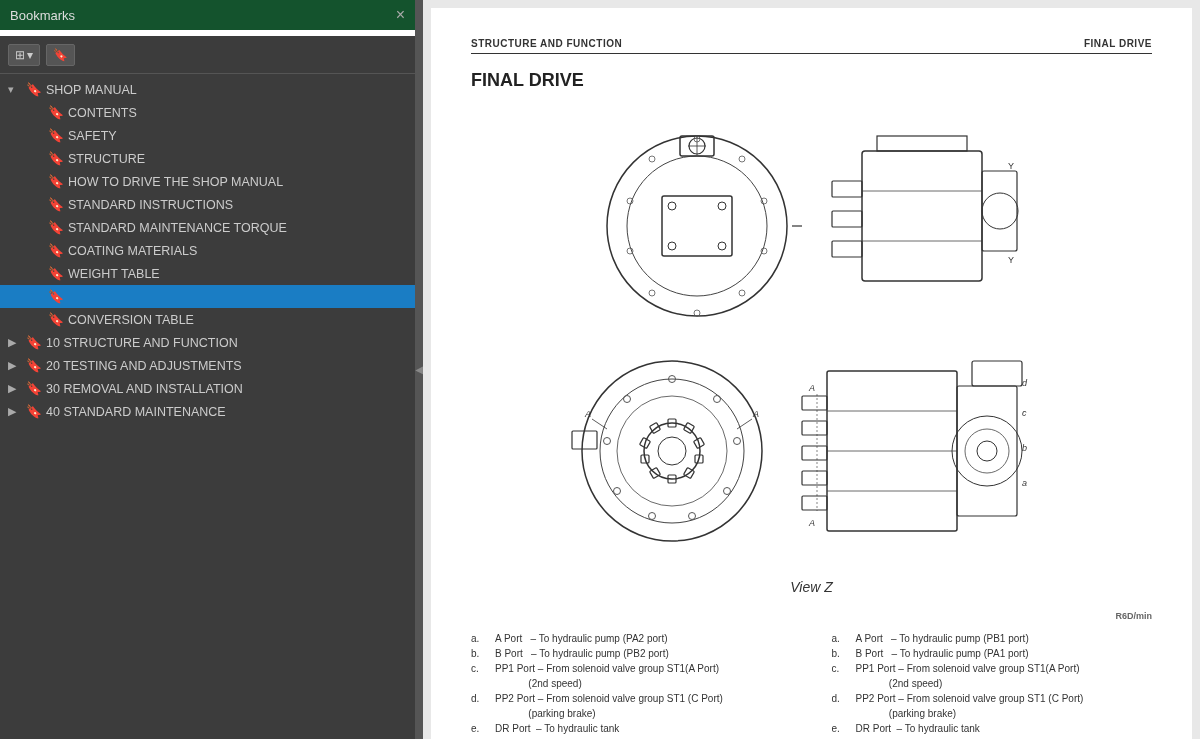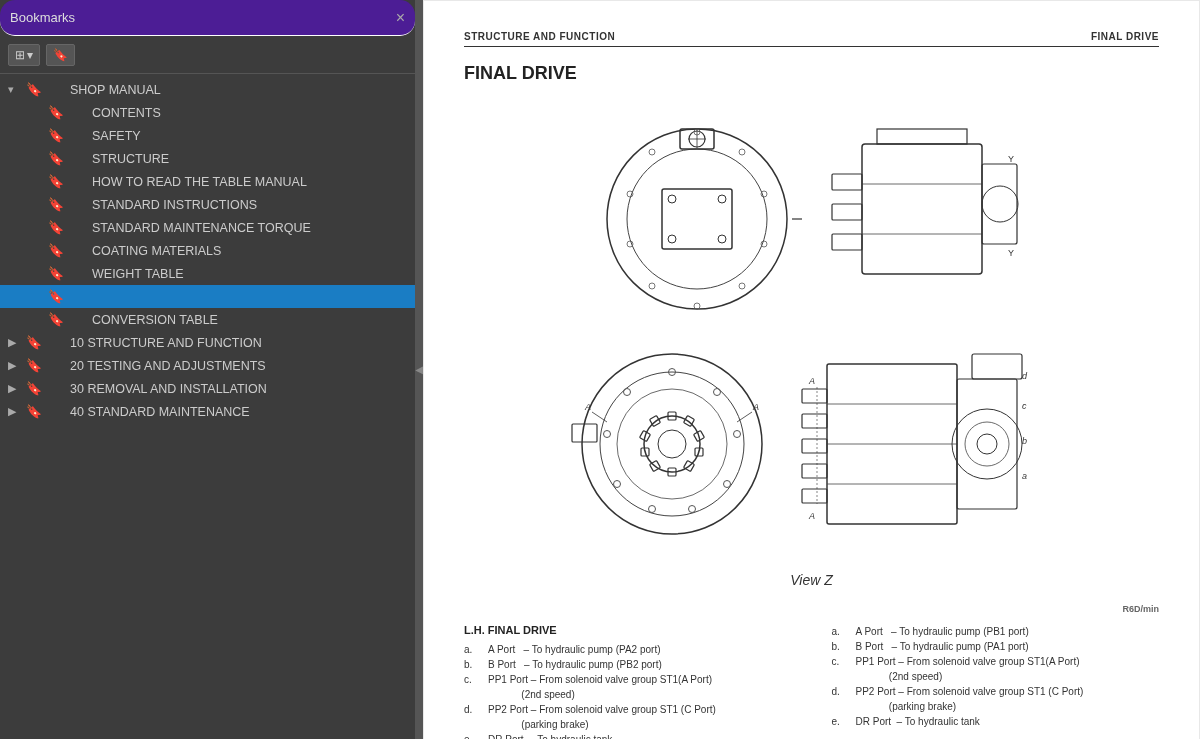--- a/index.html
+++ b/index.html
@@ -15,24 +15,23 @@
       flex-direction: column;
       color: #ccc;
       position: relative;
     }
 
     #sidebar-header {
       display: flex;
       align-items: center;
       justify-content: space-between;
       padding: 6px 10px;
-      background: #4c1d95;
-      border-bottom: 1px solid #ffffff;
+      background: #14532d;
+      border-bottom: 6px solid #ffffff;
       height: 36px;
-      border-radius: 15px;
     }
 
     #sidebar-title {
       font-size: 13px;
       color: #ddd;
       font-weight: normal;
     }
 
     #close-btn {
       cursor: pointer;
@@ -99,21 +98,20 @@
     .tree-item .bookmark-icon {
       width: 14px;
       min-width: 14px;
       margin-right: 6px;
       font-size: 13px;
       color: #999;
     }
 
     .tree-item .item-label {
       font-size: 12.5px;
-      margin-left: 24px;
     }
 
     .tree-item.selected .bookmark-icon,
     .tree-item.selected .expand-icon {
       color: #fff;
     }
 
     
     .indent-0 { padding-left: 8px; }
     .indent-1 { padding-left: 30px; }
@@ -135,21 +133,21 @@
       color: #888;
       font-size: 10px;
     }
 
     
     #main-content {
       flex: 1;
       height: 739px;
       background: #e8e8e8;
       overflow-y: auto;
-      padding: 1px;
+      padding: 8px;
     }
 
     #doc-page {
       background: #fff;
       margin: 0;
       padding: 30px 40px;
       min-height: 739px;
     }
 
     #doc-header {
@@ -292,21 +290,21 @@
       <span class="item-label">SAFETY</span>
     </div>
     <div class="tree-item indent-1">
       <span class="expand-icon"></span>
       <span class="bookmark-icon">🔖</span>
       <span class="item-label">STRUCTURE</span>
     </div>
     <div class="tree-item indent-1">
       <span class="expand-icon"></span>
       <span class="bookmark-icon">🔖</span>
-      <span class="item-label">HOW TO READ THE TABLE MANUAL</span>
+      <span class="item-label">HOW TO DRIVE THE SHOP MANUAL</span>
     </div>
     <div class="tree-item indent-1">
       <span class="expand-icon"></span>
       <span class="bookmark-icon">🔖</span>
       <span class="item-label">STANDARD INSTRUCTIONS</span>
     </div>
     <div class="tree-item indent-1">
       <span class="expand-icon"></span>
       <span class="bookmark-icon">🔖</span>
       <span class="item-label">STANDARD MAINTENANCE TORQUE</span>
@@ -499,21 +497,20 @@
           <text x="12" y="185" font-size="9" fill="#333" font-style="italic">A</text>
         </svg>
       </div>
 
       <div id="view-label">View Z</div>
       <div id="parts-ref">R6D/min</div>
     </div>
 
     <div id="legend-area">
       <div class="legend-col">
-        <div class="legend-title">L.H. FINAL DRIVE</div>
         <div class="legend-item">
           <span class="legend-key">a.</span>
           <span>A Port &nbsp; – To hydraulic pump (PA2 port)</span>
         </div>
         <div class="legend-item">
           <span class="legend-key">b.</span>
           <span>B Port &nbsp; – To hydraulic pump (PB2 port)</span>
         </div>
         <div class="legend-item">
           <span class="legend-key">c.</span>

